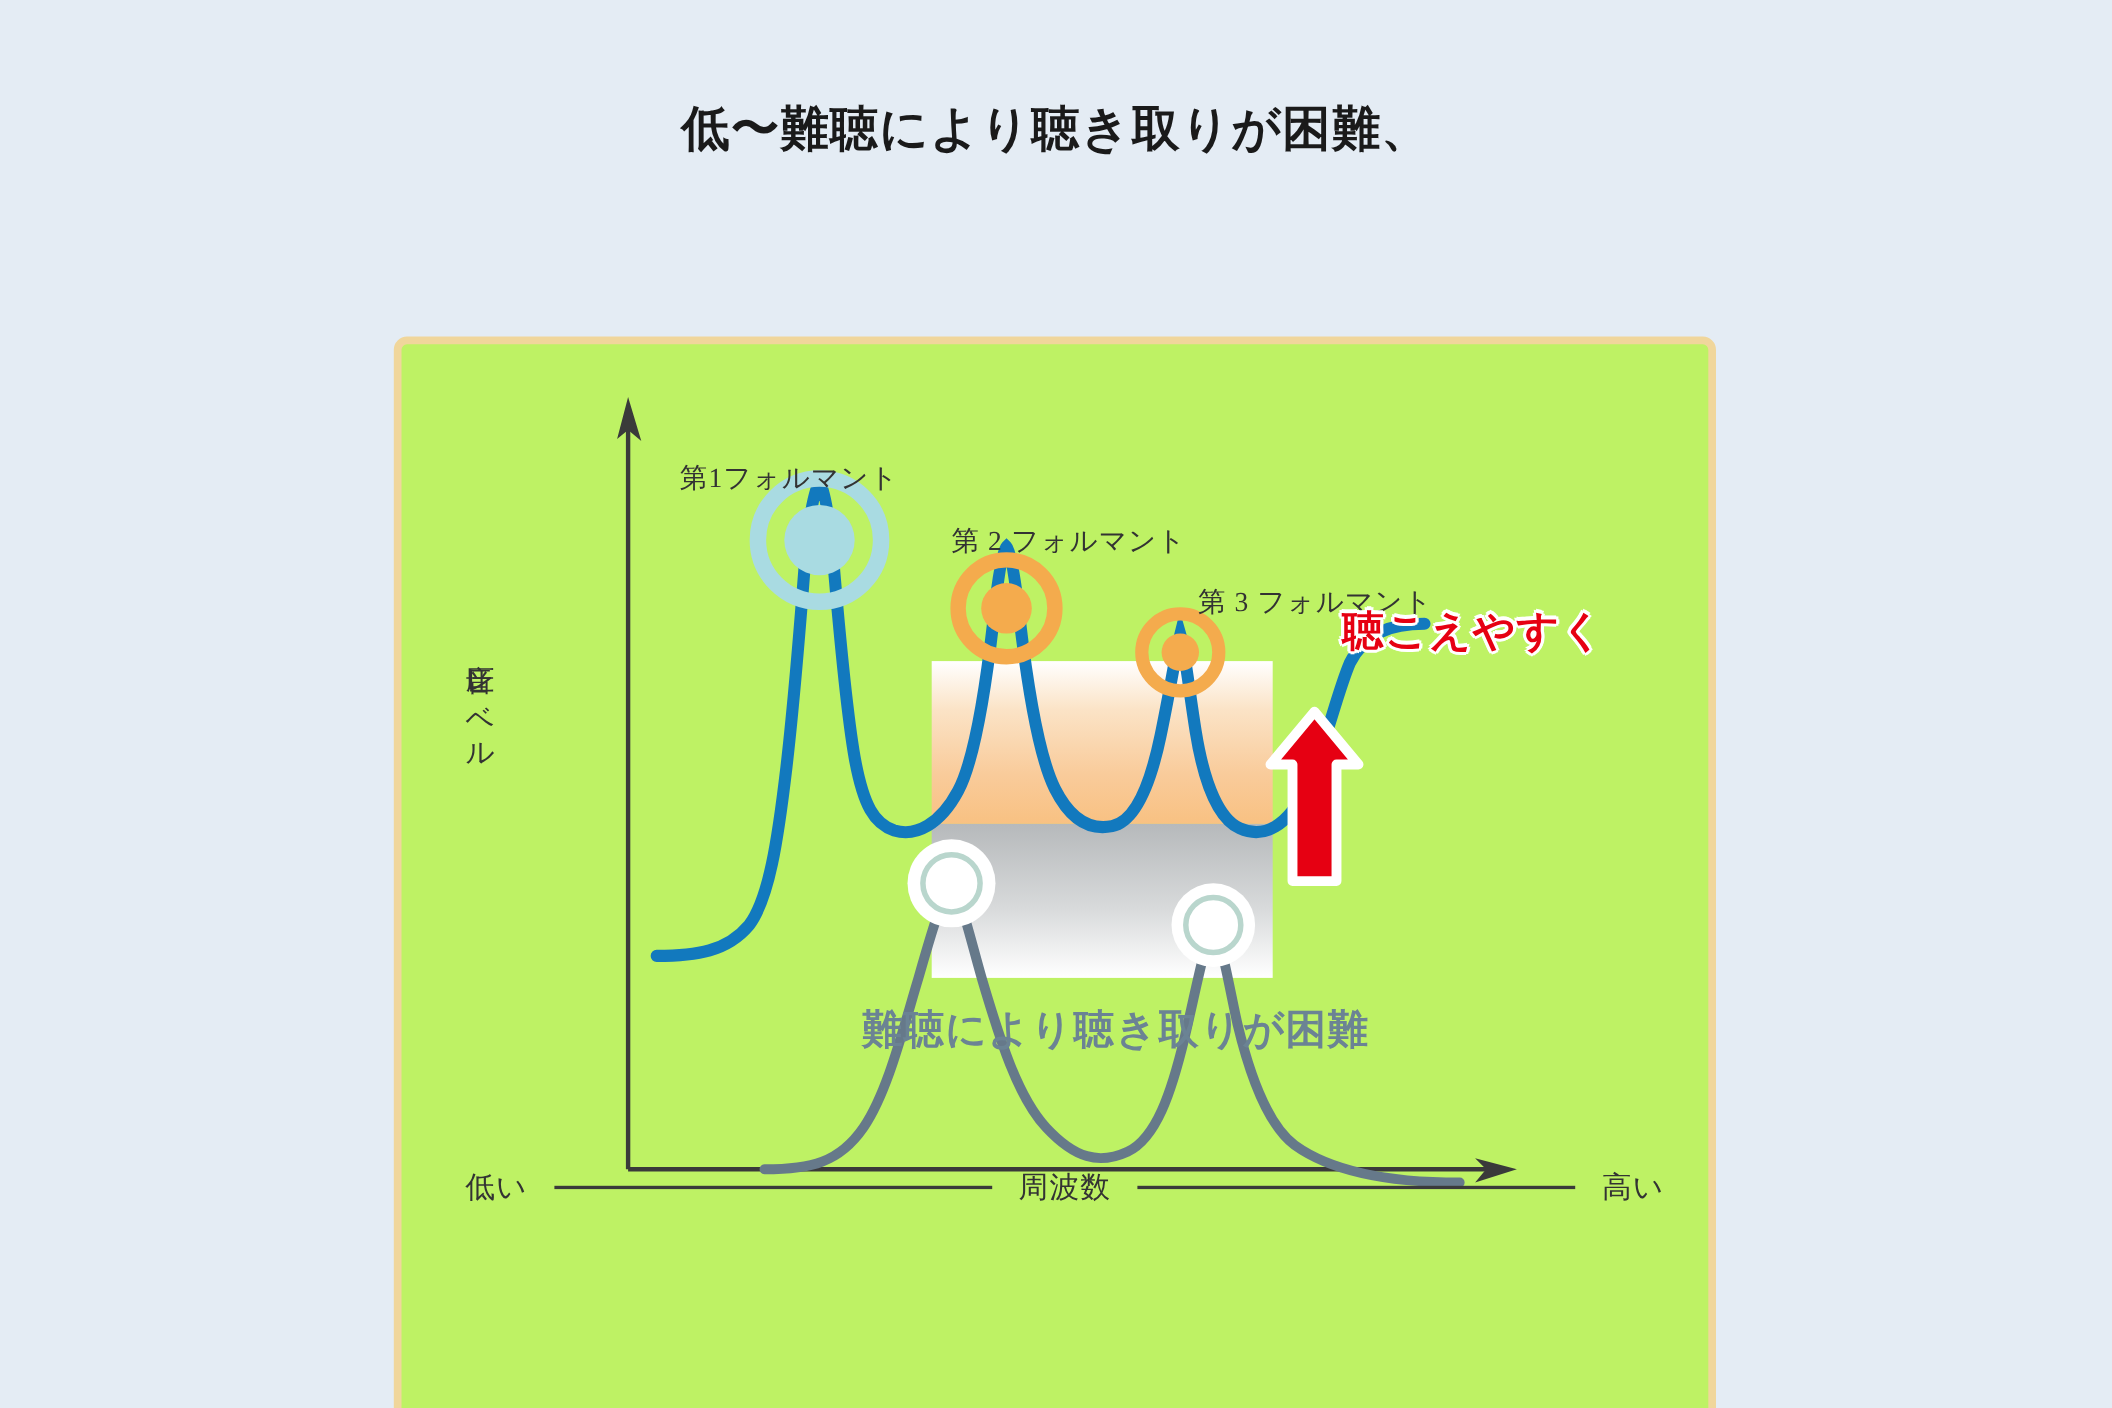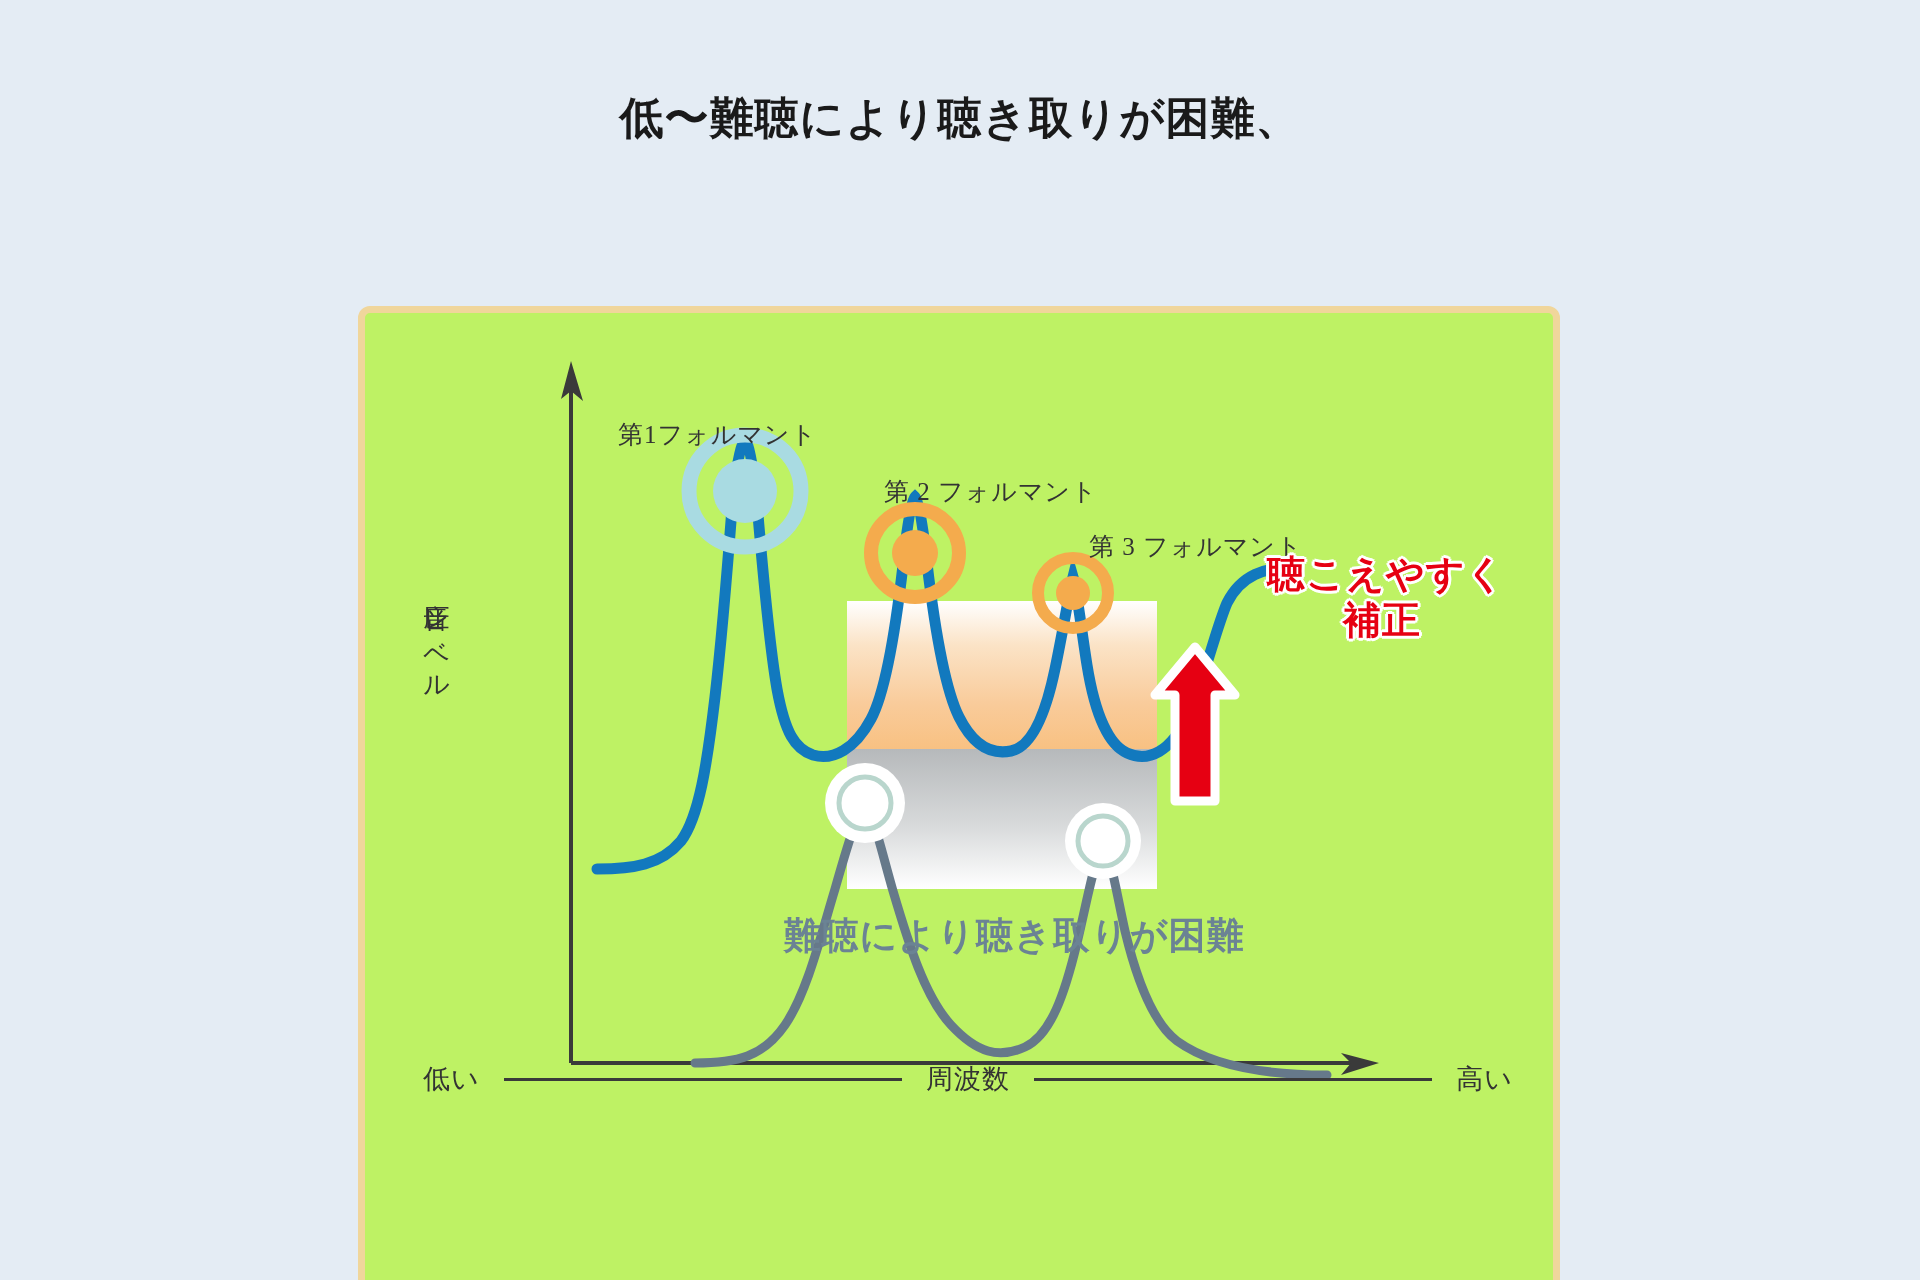--- a/index.html
+++ b/index.html
@@ -63,41 +63,40 @@
   .formant-label {
     position: absolute;
     font-size: 25px;
     color: #333333;
     font-family: "Liberation Serif", "DejaVu Serif", serif;
     font-weight: normal;
     white-space: nowrap;
     letter-spacing: 1px;
   }
   .f1-label { left: 253px; top: 105px; }
-  .f2-label { left: 500px; top: 162px; margin-left: 19px; }
+  .f2-label { left: 500px; top: 162px; }
   .f3-label { left: 688px; top: 217px; margin-left: 36px; }
 
   
   .red-callout {
     position: absolute;
     left: 855px;
     top: 238px;
     width: 230px;
     text-align: center;
     font-size: 38px;
     font-weight: bold;
     color: #e60012;
     line-height: 1.22;
     letter-spacing: 1px;
     text-shadow:
        2px 0 0 #fff, -2px 0 0 #fff, 0 2px 0 #fff, 0 -2px 0 #fff,
        2px 2px 0 #fff, -2px 2px 0 #fff, 2px -2px 0 #fff, -2px -2px 0 #fff,
        3px 0 0 #fff, -3px 0 0 #fff, 0 3px 0 #fff, 0 -3px 0 #fff;
     white-space: nowrap;
-    margin-left: 47px;
   }
 
   
   .loss-note {
     position: absolute;
     left: 0;
     top: 598px;
     width: 1202px;
     text-align: center;
     font-size: 37px;
@@ -248,21 +247,20 @@
                  L 810 382 Z" fill="#e60012" stroke="#ffffff" stroke-width="9" stroke-linejoin="round"></path>
       </g>
     </svg>
 
     <div class="formant-label f1-label">第1フォルマント</div>
     <div class="formant-label f2-label">第 2 フォルマント</div>
     <div class="formant-label f3-label">第 3 フォルマント</div>
 
     <div class="red-callout">
       <div>聴こえやすく</div>
-      <div>補正</div>
     </div>
 
     <div class="loss-note">難聴により聴き取りが困難</div>
 
     <div class="y-axis-label">音圧レベル</div>
 
     <div class="x-axis-caption">
       <span class="x-cap-text">低い</span>
       <span class="x-cap-rule"></span>
       <span class="x-cap-text">周波数</span>

